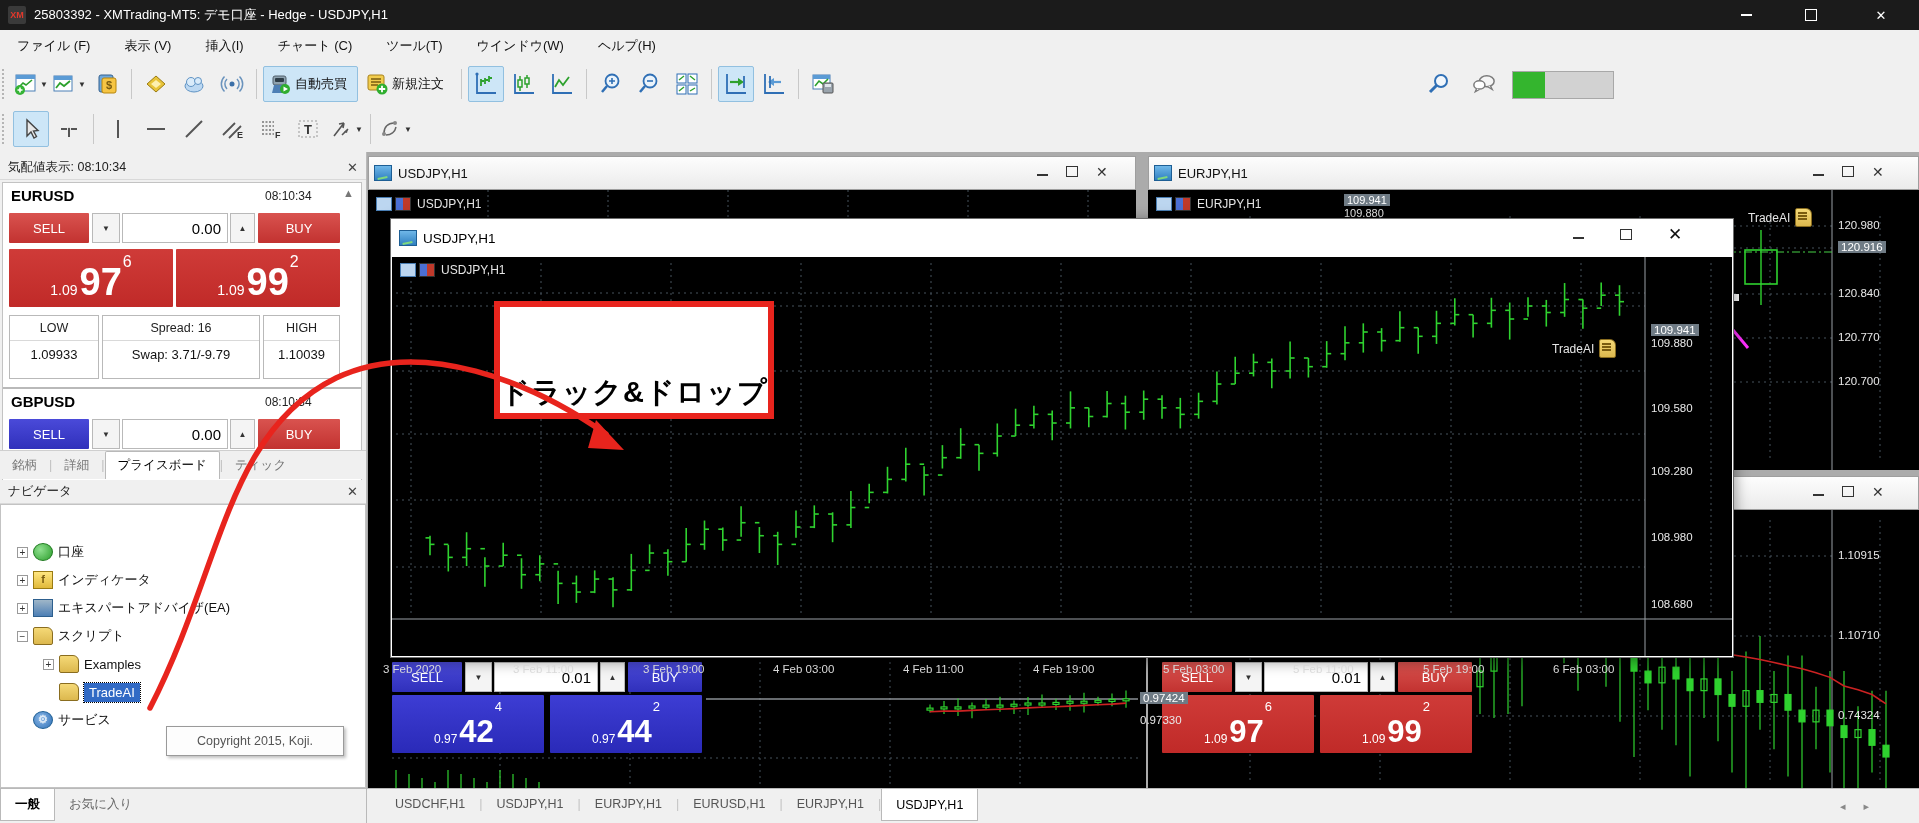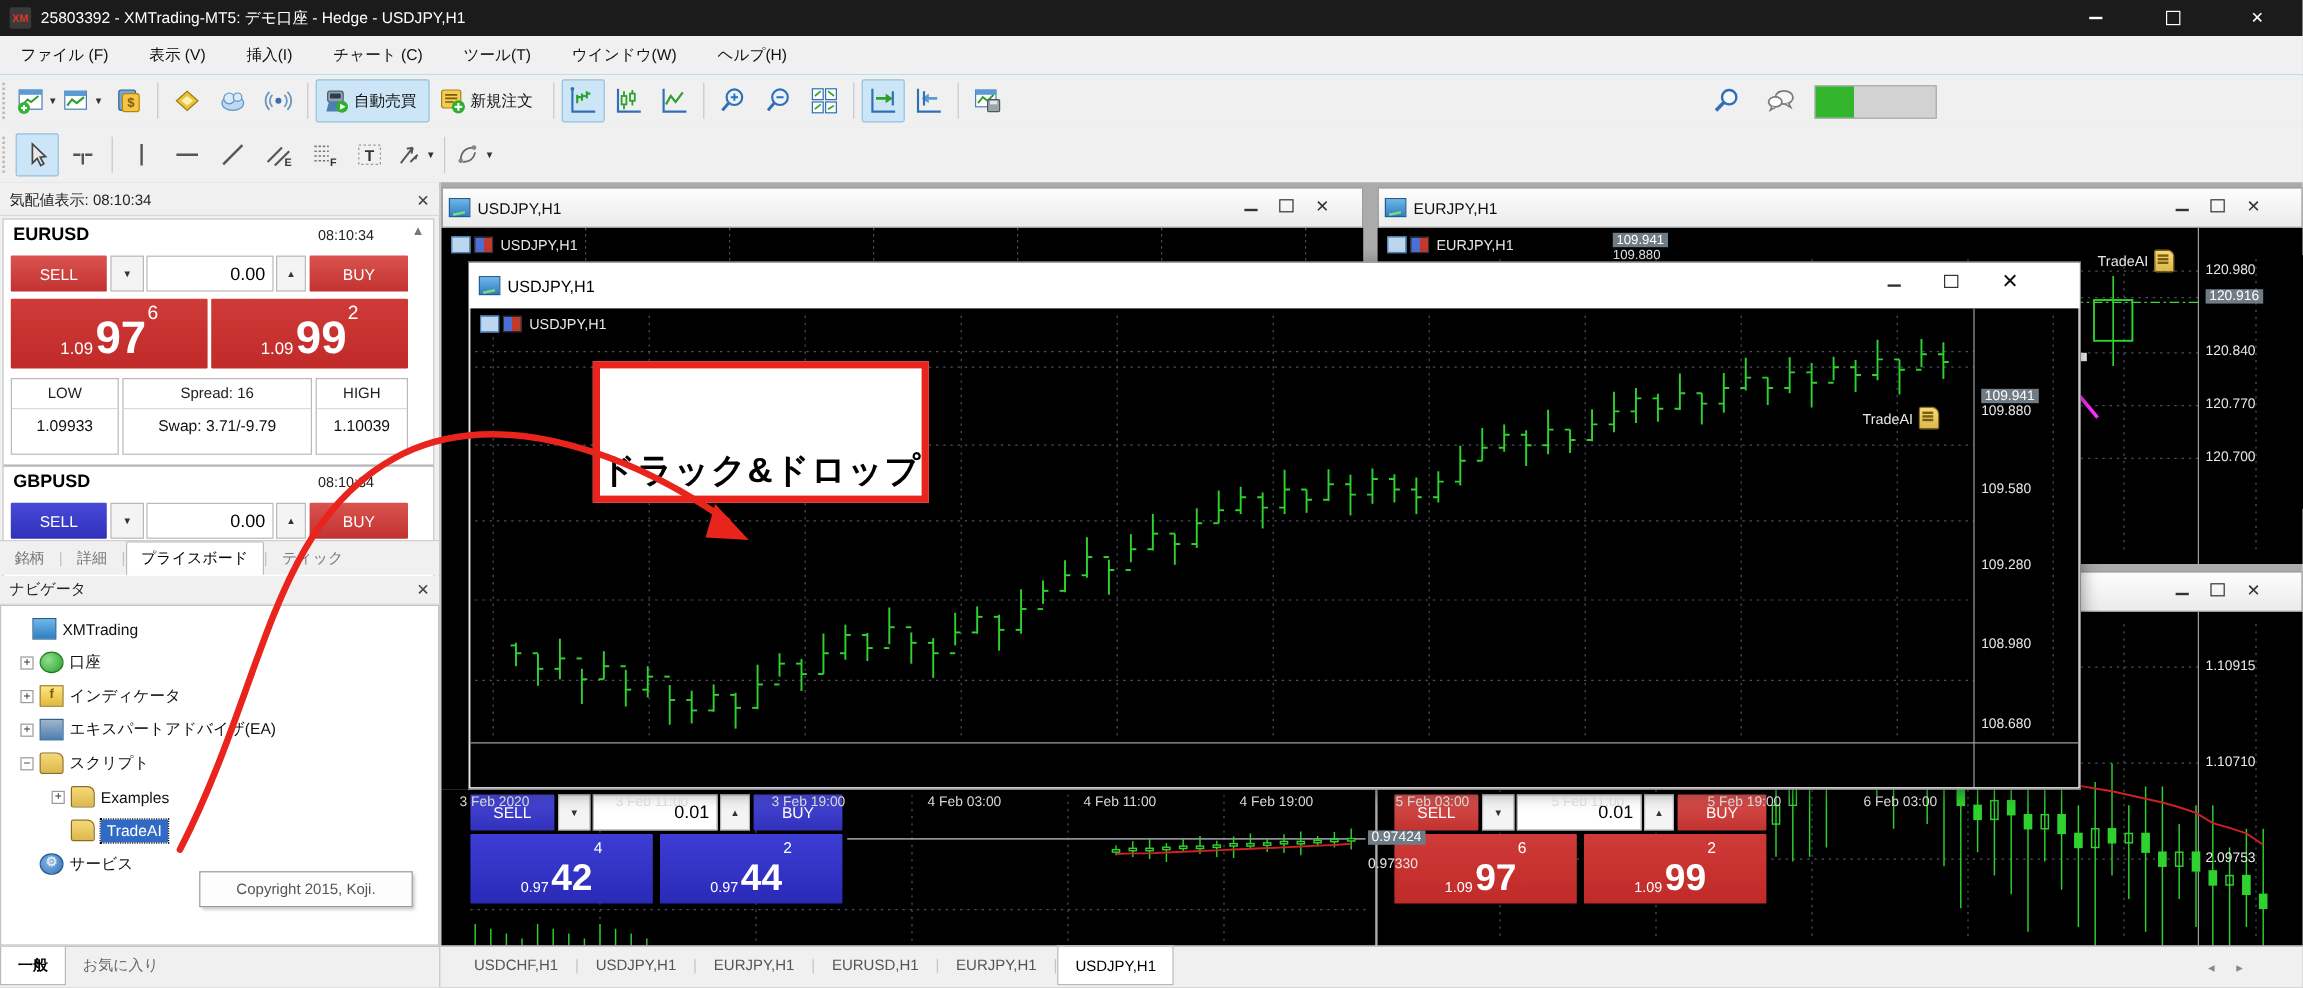--- a/index.html
+++ b/index.html
@@ -506,21 +506,21 @@
         <line x1="682" y1="161.12080000000898" x2="682" y2="262.5831999999978" stroke="#2fd22f" stroke-width="1.2"></line>
         <line x1="696" y1="161.12080000000898" x2="696" y2="293.80239999999435" stroke="#2fd22f" stroke-width="1.2"></line>
         <line x1="710" y1="196.24240000000512" x2="710" y2="313.3144000000009" stroke="#2fd22f" stroke-width="1.2"></line>
         <line x1="724" y1="180.63280000000682" x2="724" y2="262.5831999999978" stroke="#2fd22f" stroke-width="1.2"></line>
         <line x1="738" y1="180.63280000000682" x2="738" y2="293.80239999999435" stroke="#2fd22f" stroke-width="1.2"></line>
         <path d="M332 125.99920000000418 L346 114.29200000000547 L360 101.28400000000691 L374 89.90200000001033 L388 84.63376000001048 L402 67.46320000001063 L416 57.31696000001348 L430 54.195040000010366 L444 58.09744000000993 L458 64.34128000000752 L472 78.38992000000422 L486 93.21904000000606 L500 108.82864000000434 L514 118.19440000000505 L528 125.99920000000418 L542 133.0235200000069 L556 134.58448000000845 L570 136.9259200000151 L584 144.7307200000056 L598 147.07216000001227 L612 149.41360000001893 L626 152.53552000001338 L640 155.65744000000785 L654 158.77936000001097 L668 162.68176000001054 L682 167.36464000000655 L696 175.94992000001082 L710 179.8523200000104 L724 184.5352000000064 L738 193.9009600000071 " fill="none" stroke="#cc2222" stroke-width="1.6"></path>
       </svg>
     <div id="eurusdticks">
         <div class="pricelabel" style="position: absolute; left: 690px; top: 39px;">1.10915</div>
         <div class="pricelabel" style="position: absolute; left: 690px; top: 119px;">1.10710</div>
-        <div class="pricelabel" style="position: absolute; left: 690px; top: 199px;">2.09753</div>
+        <div class="pricelabel" style="position: absolute; left: 690px; top: 199px;">0.74324</div>
       </div>
   </div>
 
   <div class="chartblack" style="left:368px;top:658px;width:778px;height:130px;">
     <svg id="usdchfsvg" width="778" height="130" style="position:absolute;left:0;top:0;">
         <line x1="132" y1="4" x2="132" y2="126" stroke="#46525c" stroke-dasharray="2 4"></line>
         <line x1="262" y1="4" x2="262" y2="126" stroke="#46525c" stroke-dasharray="2 4"></line>
         <line x1="392" y1="4" x2="392" y2="126" stroke="#46525c" stroke-dasharray="2 4"></line>
         <line x1="522" y1="4" x2="522" y2="126" stroke="#46525c" stroke-dasharray="2 4"></line>
         <line x1="652" y1="4" x2="652" y2="126" stroke="#46525c" stroke-dasharray="2 4"></line>
@@ -933,26 +933,20 @@
         <div class="mwtab active">プライスボード</div>
         <span class="tabsep">|</span>
         <div class="mwtab">ティック</div>
       </div>
 
     <div class="panelhdr" style="top:328px;">
       <span>ナビゲータ</span>
       <span class="x">✕</span>
     </div>
     <div class="abs" id="navtree" style="left:0;top:352px;width:366px;height:284px;background:#fff;border:1px solid #c3c3c3;box-sizing:border-box;">
-        <div class="navrow" style="top: 6px;">
-          <div style="width: 10px;"></div>
-          <div style="width: 11px;"></div>
-          <div class="tico" style="background:linear-gradient(#6fb7e8,#2f7fc0);border:1px solid #1d5e94;"></div>
-          <span>XMTrading</span>
-        </div>
         <div class="navrow" style="top: 34px;">
           <div style="width: 16px;"></div>
           <div class="expbox">+</div>
           <div class="tico" style="background:radial-gradient(circle at 35% 35%,#8fe08f,#2c9e2c);border-radius:50%;border:1px solid #1e7a1e;"></div>
           <span>口座</span>
         </div>
         <div class="navrow" style="top: 62px;">
           <div style="width: 16px;"></div>
           <div class="expbox">+</div>
           <div class="tico" style="background: linear-gradient(rgb(255, 230, 128), rgb(224, 185, 58)); border: 1px solid rgb(154, 123, 18); color: rgb(122, 92, 16); font: bold 11px / 15px &quot;Liberation Sans&quot;, sans-serif; text-align: center;">f</div>

